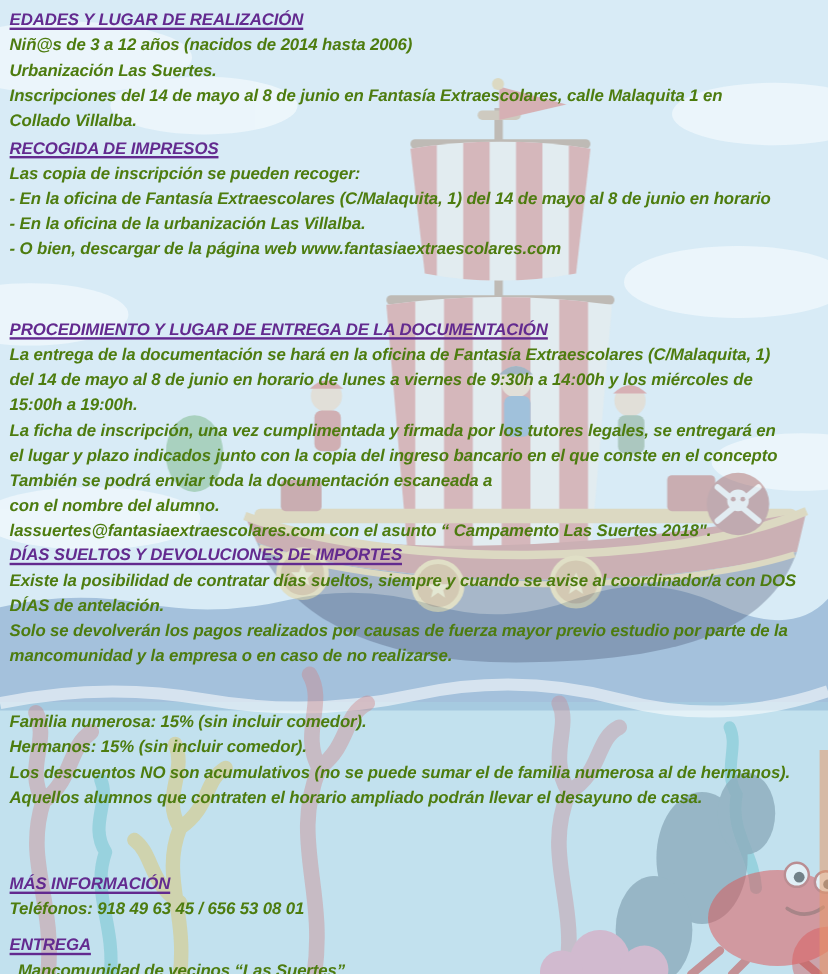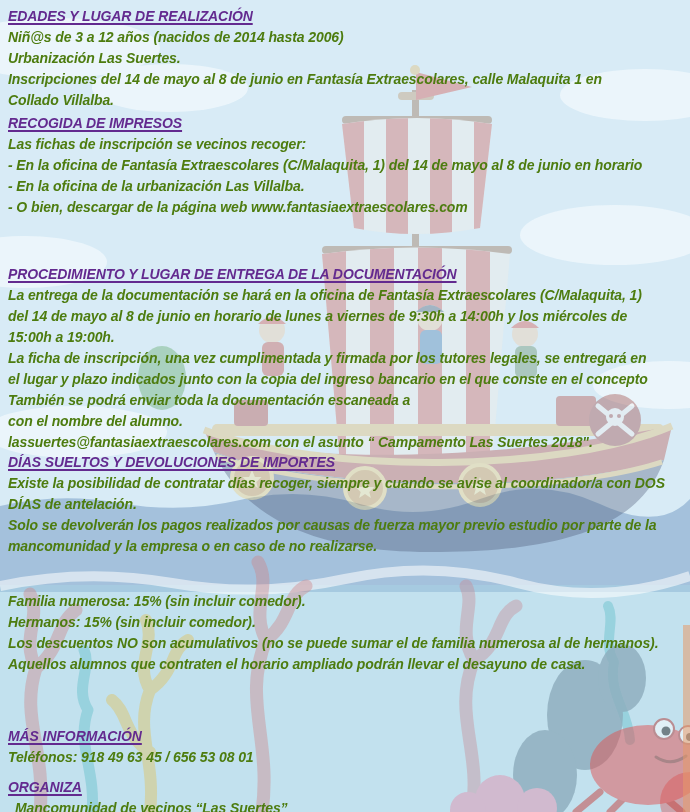--- a/index.html
+++ b/index.html
@@ -158,56 +158,56 @@
   <div class="section" style="top:6px">
     <div class="sec-title">EDADES Y LUGAR DE REALIZACIÓN</div>
     <div class="line">Niñ@s de 3 a 12 años (nacidos de 2014 hasta 2006)</div>
     <div class="line">Urbanización Las Suertes.</div>
     <div class="line">Inscripciones del 14 de mayo al 8 de junio en Fantasía Extraescolares, calle Malaquita 1 en</div>
     <div class="line">Collado Villalba.</div>
   </div>
 
   <div class="section" style="top:113px">
     <div class="sec-title">RECOGIDA DE IMPRESOS</div>
-    <div class="line">Las fichas de inscripción se vecinos recoger:</div>
+    <div class="line">Las copia de inscripción se pueden recoger:</div>
     <div class="line">- En la oficina de Fantasía Extraescolares (C/Malaquita, 1) del 14 de mayo al 8 de junio en horario</div>
     <div class="line">- En la oficina de la urbanización Las Villalba.</div>
     <div class="line">- O bien, descargar de la página web www.fantasiaextraescolares.com</div>
   </div>
 
   <div class="section" style="top:264px">
     <div class="sec-title">PROCEDIMIENTO Y LUGAR DE ENTREGA DE LA DOCUMENTACIÓN</div>
     <div class="line">La entrega de la documentación se hará en la oficina de Fantasía Extraescolares (C/Malaquita, 1)</div>
     <div class="line">del 14 de mayo al 8 de junio en horario de lunes a viernes de 9:30h a 14:00h y los miércoles de</div>
     <div class="line">15:00h a 19:00h.</div>
     <div class="line">La ficha de inscripción, una vez cumplimentada y firmada por los tutores legales, se entregará en</div>
     <div class="line">el lugar y plazo indicados junto con la copia del ingreso bancario en el que conste en el concepto</div>
     <div class="line">También se podrá enviar toda la documentación escaneada a</div>
     <div class="line">con el nombre del alumno.</div>
     <div class="line">lassuertes@fantasiaextraescolares.com con el asunto “ Campamento Las Suertes 2018".</div>
   </div>
 
   <div class="section" style="top:452px">
     <div class="sec-title">DÍAS SUELTOS Y DEVOLUCIONES DE IMPORTES</div>
-    <div class="line">Existe la posibilidad de contratar días recoger, siempre y cuando se avise al coordinador/a con DOS</div>
+    <div class="line">Existe la posibilidad de contratar días sueltos, siempre y cuando se avise al coordinador/a con DOS</div>
     <div class="line">DÍAS de antelación.</div>
     <div class="line">Solo se devolverán los pagos realizados por causas de fuerza mayor previo estudio por parte de la</div>
     <div class="line">mancomunidad y la empresa o en caso de no realizarse.</div>
   </div>
 
   <div class="section" style="top:591px">
     <div class="line">Familia numerosa: 15% (sin incluir comedor).</div>
     <div class="line">Hermanos: 15% (sin incluir comedor).</div>
     <div class="line">Los descuentos NO son acumulativos (no se puede sumar el de familia numerosa al de hermanos).</div>
     <div class="line">Aquellos alumnos que contraten el horario ampliado podrán llevar el desayuno de casa.</div>
   </div>
 
   <div class="section" style="top:726px">
     <div class="sec-title">MÁS INFORMACIÓN</div>
     <div class="line">Teléfonos: 918 49 63 45 / 656 53 08 01</div>
   </div>
 
   <div class="section" style="top:777px">
-    <div class="sec-title">ORGANIZA</div>
+    <div class="sec-title">ENTREGA</div>
     <div class="line indent">Mancomunidad de vecinos “Las Suertes”</div>
   </div>
 
 </div>
 
 </body></html>

